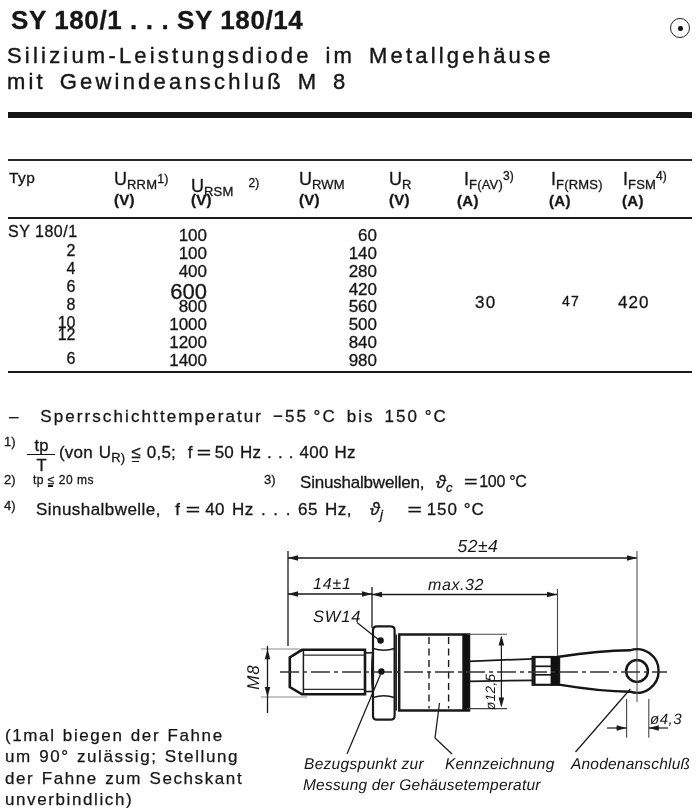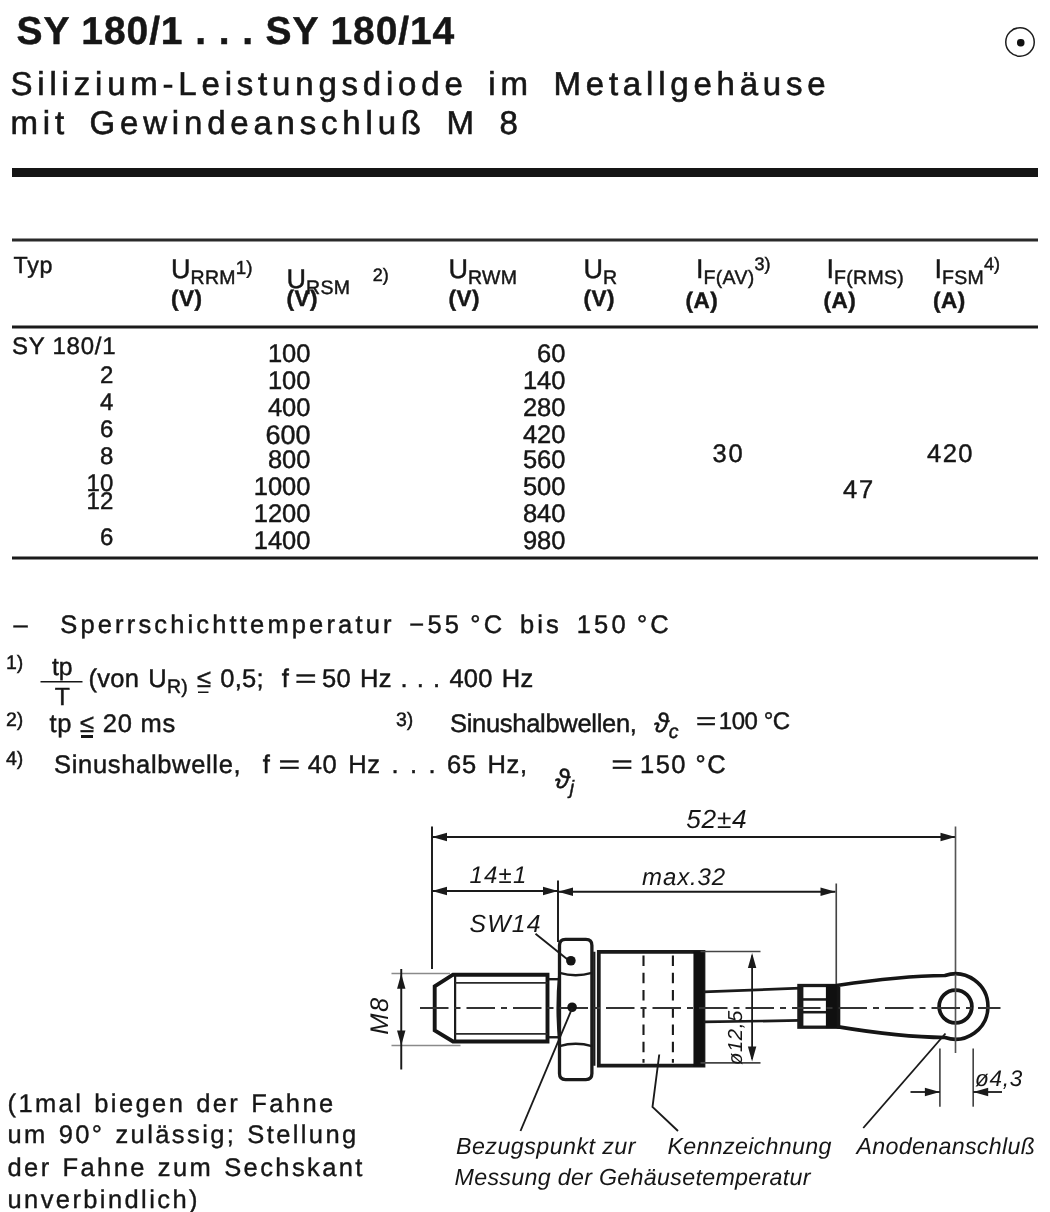--- a/index.html
+++ b/index.html
@@ -60,68 +60,68 @@
 <div class="abs" style="left:8px;top:224.0px;font-size:16px;letter-spacing:0.5px;">SY 180/1</div>
 <div class="abs rt" style="left:147px;top:227.0px;width:60px;font-size:17px;">100</div>
 <div class="abs rt" style="left:327px;top:227.0px;width:50px;font-size:17px;">60</div>
 <div class="abs rt" style="left:26px;top:243.4px;width:49.5px;font-size:16px;">2</div>
 <div class="abs rt" style="left:147px;top:244.9px;width:60px;font-size:17px;">100</div>
 <div class="abs rt" style="left:327px;top:244.9px;width:50px;font-size:17px;">140</div>
 <div class="abs rt" style="left:26px;top:261.2px;width:49.5px;font-size:16px;">4</div>
 <div class="abs rt" style="left:147px;top:262.7px;width:60px;font-size:17px;">400</div>
 <div class="abs rt" style="left:327px;top:262.7px;width:50px;font-size:17px;">280</div>
 <div class="abs rt" style="left:26px;top:279.1px;width:49.5px;font-size:16px;">6</div>
-<div class="abs rt" style="left:147px;top:280.6px;width:60px;font-size:18px;">600</div>
+<div class="abs rt" style="left:147px;top:280.6px;width:60px;font-size:22px;">600</div>
 <div class="abs rt" style="left:327px;top:280.6px;width:50px;font-size:17px;">420</div>
 <div class="abs rt" style="left:26px;top:296.9px;width:49.5px;font-size:16px;">8</div>
 <div class="abs rt" style="left:147px;top:298.4px;width:60px;font-size:17px;">800</div>
 <div class="abs rt" style="left:327px;top:298.4px;width:50px;font-size:17px;">560</div>
 <div class="abs rt" style="left:26px;top:314.8px;width:49.5px;font-size:16px;">10</div>
 <div class="abs rt" style="left:147px;top:316.3px;width:60px;font-size:17px;">1000</div>
 <div class="abs rt" style="left:327px;top:316.3px;width:50px;font-size:17px;">500</div>
 <div class="abs rt" style="left:26px;top:327px;width:49.5px;font-size:16px;">12</div>
 <div class="abs rt" style="left:147px;top:334.2px;width:60px;font-size:17px;">1200</div>
 <div class="abs rt" style="left:327px;top:334.2px;width:50px;font-size:17px;">840</div>
 <div class="abs rt" style="left:26px;top:350.5px;width:49.5px;font-size:16px;">6</div>
 <div class="abs rt" style="left:147px;top:352.0px;width:60px;font-size:17px;">1400</div>
 <div class="abs rt" style="left:327px;top:352.0px;width:50px;font-size:17px;">980</div>
 
 <div class="abs" style="left:475px;top:293.5px;font-size:17px;letter-spacing:1.2px;">30</div>
 
-<div class="abs" style="left:562px;top:293.5px;font-size:17px;letter-spacing:1.2px;margin-top:24px;">47</div>
+<div class="abs" style="left:562px;top:293.5px;font-size:14px;letter-spacing:1.2px;">47</div>
 
 <div class="abs" style="left:618px;top:293.5px;font-size:17px;letter-spacing:1px;">420</div>
 
 <div class="abs" style="left:9px;top:408px;font-size:17px;letter-spacing:2.1px;word-spacing:3px;">–&nbsp; Sperrschichttemperatur −55 °C bis 150 °C</div>
 
 <div class="abs" style="left:4px;top:434.5px;font-size:13px;">1)</div>
 
 <div class="abs" style="left:28px;top:436.5px;font-size:16.5px;width:27px;text-align:center;">tp</div>
 <div class="abs" style="left:27px;top:453.5px;width:28px;height:1.8px;background:#161616;"></div>
 <div class="abs" style="left:28px;top:457px;font-size:16.5px;width:27px;text-align:center;">T</div>
 
 <div class="abs" style="left:59px;top:444px;font-size:17px;letter-spacing:0.2px;word-spacing:1px;">(von U<sub class="s">R)</sub> <span class="leq">≤<em></em></span> 0,5;&nbsp; f <span class="weq">=</span> 50 Hz . . . 400 Hz</div>
 
 <div class="abs" style="left:4px;top:472.5px;font-size:13px;">2)</div>
 
-<div class="abs" style="left:33px;top:473.5px;font-size:17px;letter-spacing:0.5px;">tp <span class="leq">≤<em></em></span> 20 ms</div>
+<div class="abs" style="left:33px;top:473.5px;font-size:12px;letter-spacing:0.5px;">tp <span class="leq">≤<em></em></span> 20 ms</div>
 
 <div class="abs" style="left:264px;top:472.5px;font-size:13px;">3)</div>
 
 <div class="abs" style="left:300px;top:473.5px;font-size:17px;letter-spacing:-0.2px;">Sinushalbwellen,</div>
 
 <div class="abs" style="left:436px;top:472.5px;font-size:18px;font-style:italic;">ϑ<sub style="font-size:13px;vertical-align:-4px;">c</sub></div>
 
 <div class="abs" style="left:466px;top:474px;font-size:16px;letter-spacing:-0.3px;"><span class="weq">=</span> 100 °C</div>
 
 <div class="abs" style="left:4px;top:498.5px;font-size:13px;">4)</div>
 
 <div class="abs" style="left:36px;top:500.5px;font-size:17px;letter-spacing:0.45px;word-spacing:2px;">Sinushalbwelle,&nbsp; f <span class="weq">=</span> 40 Hz . . . 65 Hz,</div>
 
-<div class="abs" style="left:370px;top:499.5px;font-size:18px;font-style:italic;margin-top:10px;">ϑ<sub style="font-size:13px;vertical-align:-4px;">j</sub></div>
+<div class="abs" style="left:370px;top:499.5px;font-size:18px;font-style:italic;">ϑ<sub style="font-size:13px;vertical-align:-4px;">j</sub></div>
 
 <div class="abs" style="left:410px;top:500.5px;font-size:17px;letter-spacing:1px;"><span class="weq">=</span> 150 °C</div>
 
 <div class="abs" style="left:5px;top:724.5px;font-size:17px;line-height:21.6px;letter-spacing:1.6px;word-spacing:1px;-webkit-text-stroke:0.25px #161616;">(1mal biegen der Fahne<br>um 90° zulässig; Stellung<br>der Fahne zum Sechskant<br>unverbindlich)</div>
 
 <svg class="abs" style="left:230px;top:530px;" width="470" height="278" viewBox="0 0 470 278" fill="none">
 
 <line x1="58" y1="28" x2="407" y2="28" stroke="#1a1a1a" stroke-width="1.3" stroke-linecap="butt"></line>
 <polygon points="58,28 68,25.2 68,30.8" fill="#1a1a1a" stroke="none"></polygon>
 <polygon points="407,28 397,25.2 397,30.8" fill="#1a1a1a" stroke="none"></polygon>

